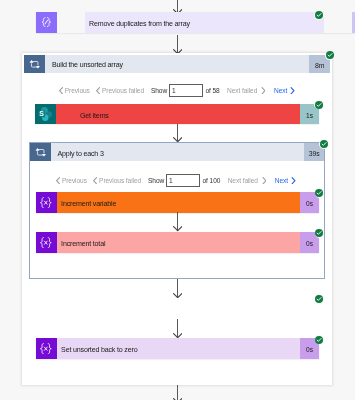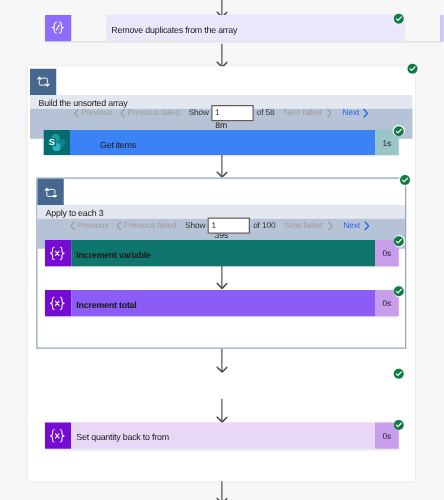--- a/index.html
+++ b/index.html
@@ -29,21 +29,21 @@
   .badge{position:absolute;width:9.5px;height:9.5px;border-radius:50%;
          background:#f7f7f7;display:flex;align-items:center;justify-content:center;}
   .badge .dot{width:8px;height:8px;border-radius:50%;background:#107c41;
               display:flex;align-items:center;justify-content:center;}
   .badge svg{display:block;}
 
   
   .scope{position:absolute;box-sizing:border-box;background:#fff;}
   .scope.outer{box-shadow:0 0 2.2px 0.6px rgba(0,0,0,0.10);padding:1.9px;}
   .scope.inner{border:1px solid #93a7c2;}
-  .scope>.hdr{display:flex;align-items:stretch;height:18px;flex-direction:column;}
+  .scope>.hdr{display:flex;align-items:stretch;height:18px;}
   .scope>.hdr .icon{width:21px;flex:0 0 21px;display:flex;
                     align-items:center;justify-content:center;background:#48678f;}
   .scope>.hdr .title{flex:1 1 auto;display:flex;align-items:center;
                      padding-left:6.7px;font-size:7.1px;letter-spacing:-0.18px;
                      color:#1b1a19;background:#e3e7f0;white-space:nowrap;padding-top:3.3px;}
   .scope>.hdr .dur{flex:0 0 20.4px;display:flex;align-items:center;
                    justify-content:center;font-size:6.9px;letter-spacing:-0.08px;
                    color:#1b1a19;background:#b6c3d6;padding-top:3.2px;}
 
   
@@ -160,21 +160,21 @@
   <div class="card" style="left:35px;top:103.5px;width:284px;">
     <div class="icon" style="background:#036c70;">
       <svg width="14.2" height="14" viewBox="0 0 34 34">
         <circle cx="15.4" cy="8.4" r="8.4" fill="#1b9ba0"></circle>
         <circle cx="26.0" cy="18.0" r="7.8" fill="#13828c"></circle>
         <circle cx="17.4" cy="26.0" r="7.8" fill="#2ab4bf"></circle>
         <path d="M0.6 11.4 L16.4 7.6 L16.4 25.4 L0.6 21.6 Z" fill="#0c7b80"></path>
         <text x="8.6" y="22.2" font-family="Liberation Sans, sans-serif" font-size="17" font-weight="bold" fill="#f2fbfb" text-anchor="middle">S</text>
       </svg>
     </div>
-    <div class="title" style="background:#3b82f6;padding-left:24px;">Get items</div>
+    <div class="title" style="background:#ef4444;padding-left:24px;">Get items</div>
     <div class="dur" style="background:#98c5c7;">1s</div>
   </div>
   <div class="badge" style="left:314px;top:99.8px;">
     <div class="dot">
         <svg width="6" height="6" viewBox="0 0 8 8">
           <path d="M1.4 4.1 L3.1 5.8 L6.7 2.1" fill="none" stroke="#fff" stroke-width="1.25" stroke-linecap="round" stroke-linejoin="round"></path>
         </svg>
       </div>
   </div>
 
@@ -247,21 +247,21 @@
   </div>
 
   <div class="card" style="left:35.5px;top:191.8px;width:283.5px;">
     <div class="icon" style="background:#770bd6;">
       <svg width="13.6" height="11.4" viewBox="0 0 34 28.5">
         <path d="M11.0 1.4 C8.2 1.8 7.6 3.7 7.6 6.2 L7.6 10.0 C7.6 12.4 6.4 13.6 3.4 14.25 C6.4 14.9 7.6 16.1 7.6 18.5 L7.6 22.3 C7.6 24.8 8.2 26.7 11.0 27.1" fill="none" stroke="#ffffff" stroke-width="2.1" stroke-linecap="round" stroke-linejoin="round"></path>
         <path d="M23.0 1.4 C25.8 1.8 26.4 3.7 26.4 6.2 L26.4 10.0 C26.4 12.4 27.6 13.6 30.6 14.25 C27.6 14.9 26.4 16.1 26.4 18.5 L26.4 22.3 C26.4 24.8 25.8 26.7 23.0 27.1" fill="none" stroke="#ffffff" stroke-width="2.1" stroke-linecap="round" stroke-linejoin="round"></path>
         <path d="M13.6 10.3 L20.4 18.2 M20.4 10.3 L13.6 18.2" fill="none" stroke="#ffffff" stroke-width="2.25" stroke-linecap="round"></path>
       </svg>
     </div>
-    <div class="title" style="background:#0f766e;font-weight:bold;">Increment variable</div>
+    <div class="title" style="background:#f97316;">Increment variable</div>
     <div class="dur" style="background:#c89dec;">0s</div>
   </div>
   <div class="badge" style="left:314.5px;top:188.2px;">
     <div class="dot">
         <svg width="6" height="6" viewBox="0 0 8 8">
           <path d="M1.4 4.1 L3.1 5.8 L6.7 2.1" fill="none" stroke="#fff" stroke-width="1.25" stroke-linecap="round" stroke-linejoin="round"></path>
         </svg>
       </div>
   </div>
 
@@ -273,21 +273,21 @@
   </div>
 
   <div class="card" style="left:35.5px;top:231.8px;width:283.5px;">
     <div class="icon" style="background:#770bd6;">
       <svg width="13.6" height="11.4" viewBox="0 0 34 28.5">
         <path d="M11.0 1.4 C8.2 1.8 7.6 3.7 7.6 6.2 L7.6 10.0 C7.6 12.4 6.4 13.6 3.4 14.25 C6.4 14.9 7.6 16.1 7.6 18.5 L7.6 22.3 C7.6 24.8 8.2 26.7 11.0 27.1" fill="none" stroke="#ffffff" stroke-width="2.1" stroke-linecap="round" stroke-linejoin="round"></path>
         <path d="M23.0 1.4 C25.8 1.8 26.4 3.7 26.4 6.2 L26.4 10.0 C26.4 12.4 27.6 13.6 30.6 14.25 C27.6 14.9 26.4 16.1 26.4 18.5 L26.4 22.3 C26.4 24.8 25.8 26.7 23.0 27.1" fill="none" stroke="#ffffff" stroke-width="2.1" stroke-linecap="round" stroke-linejoin="round"></path>
         <path d="M13.6 10.3 L20.4 18.2 M20.4 10.3 L13.6 18.2" fill="none" stroke="#ffffff" stroke-width="2.25" stroke-linecap="round"></path>
       </svg>
     </div>
-    <div class="title" style="background:#8b5cf6;font-weight:bold;">Increment total</div>
+    <div class="title" style="background:#fca5a5;">Increment total</div>
     <div class="dur" style="background:#c89dec;">0s</div>
   </div>
   <div class="badge" style="left:314.5px;top:228.2px;">
     <div class="dot">
         <svg width="6" height="6" viewBox="0 0 8 8">
           <path d="M1.4 4.1 L3.1 5.8 L6.7 2.1" fill="none" stroke="#fff" stroke-width="1.25" stroke-linecap="round" stroke-linejoin="round"></path>
         </svg>
       </div>
   </div>
 
@@ -314,21 +314,21 @@
   </div>
 
   <div class="card" style="left:35.5px;top:338.0px;width:283.5px;">
     <div class="icon" style="background:#770bd6;">
       <svg width="13.6" height="11.4" viewBox="0 0 34 28.5">
         <path d="M11.0 1.4 C8.2 1.8 7.6 3.7 7.6 6.2 L7.6 10.0 C7.6 12.4 6.4 13.6 3.4 14.25 C6.4 14.9 7.6 16.1 7.6 18.5 L7.6 22.3 C7.6 24.8 8.2 26.7 11.0 27.1" fill="none" stroke="#ffffff" stroke-width="2.1" stroke-linecap="round" stroke-linejoin="round"></path>
         <path d="M23.0 1.4 C25.8 1.8 26.4 3.7 26.4 6.2 L26.4 10.0 C26.4 12.4 27.6 13.6 30.6 14.25 C27.6 14.9 26.4 16.1 26.4 18.5 L26.4 22.3 C26.4 24.8 25.8 26.7 23.0 27.1" fill="none" stroke="#ffffff" stroke-width="2.1" stroke-linecap="round" stroke-linejoin="round"></path>
         <path d="M13.6 10.3 L20.4 18.2 M20.4 10.3 L13.6 18.2" fill="none" stroke="#ffffff" stroke-width="2.25" stroke-linecap="round"></path>
       </svg>
     </div>
-    <div class="title" style="background:#e8d8f6;">Set quantity back to from</div>
+    <div class="title" style="background:#e8d8f6;">Set unsorted back to zero</div>
     <div class="dur" style="background:#c89dec;">0s</div>
   </div>
   <div class="badge" style="left:314.5px;top:334.8px;">
     <div class="dot">
         <svg width="6" height="6" viewBox="0 0 8 8">
           <path d="M1.4 4.1 L3.1 5.8 L6.7 2.1" fill="none" stroke="#fff" stroke-width="1.25" stroke-linecap="round" stroke-linejoin="round"></path>
         </svg>
       </div>
   </div>
 

